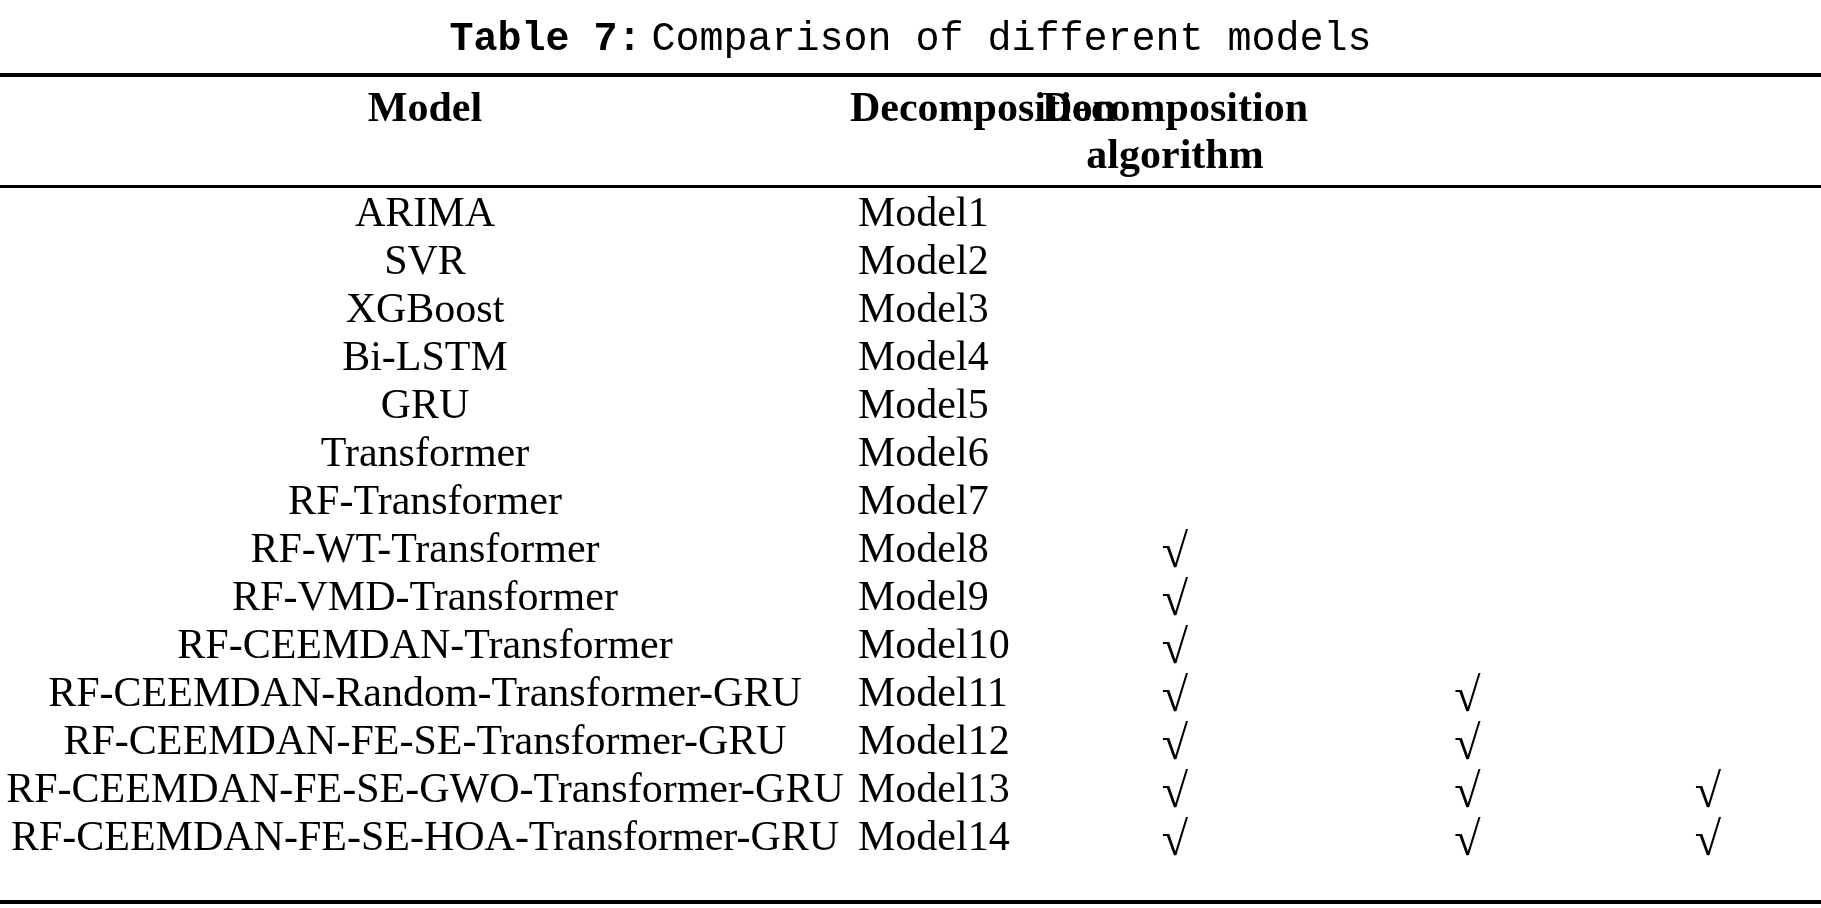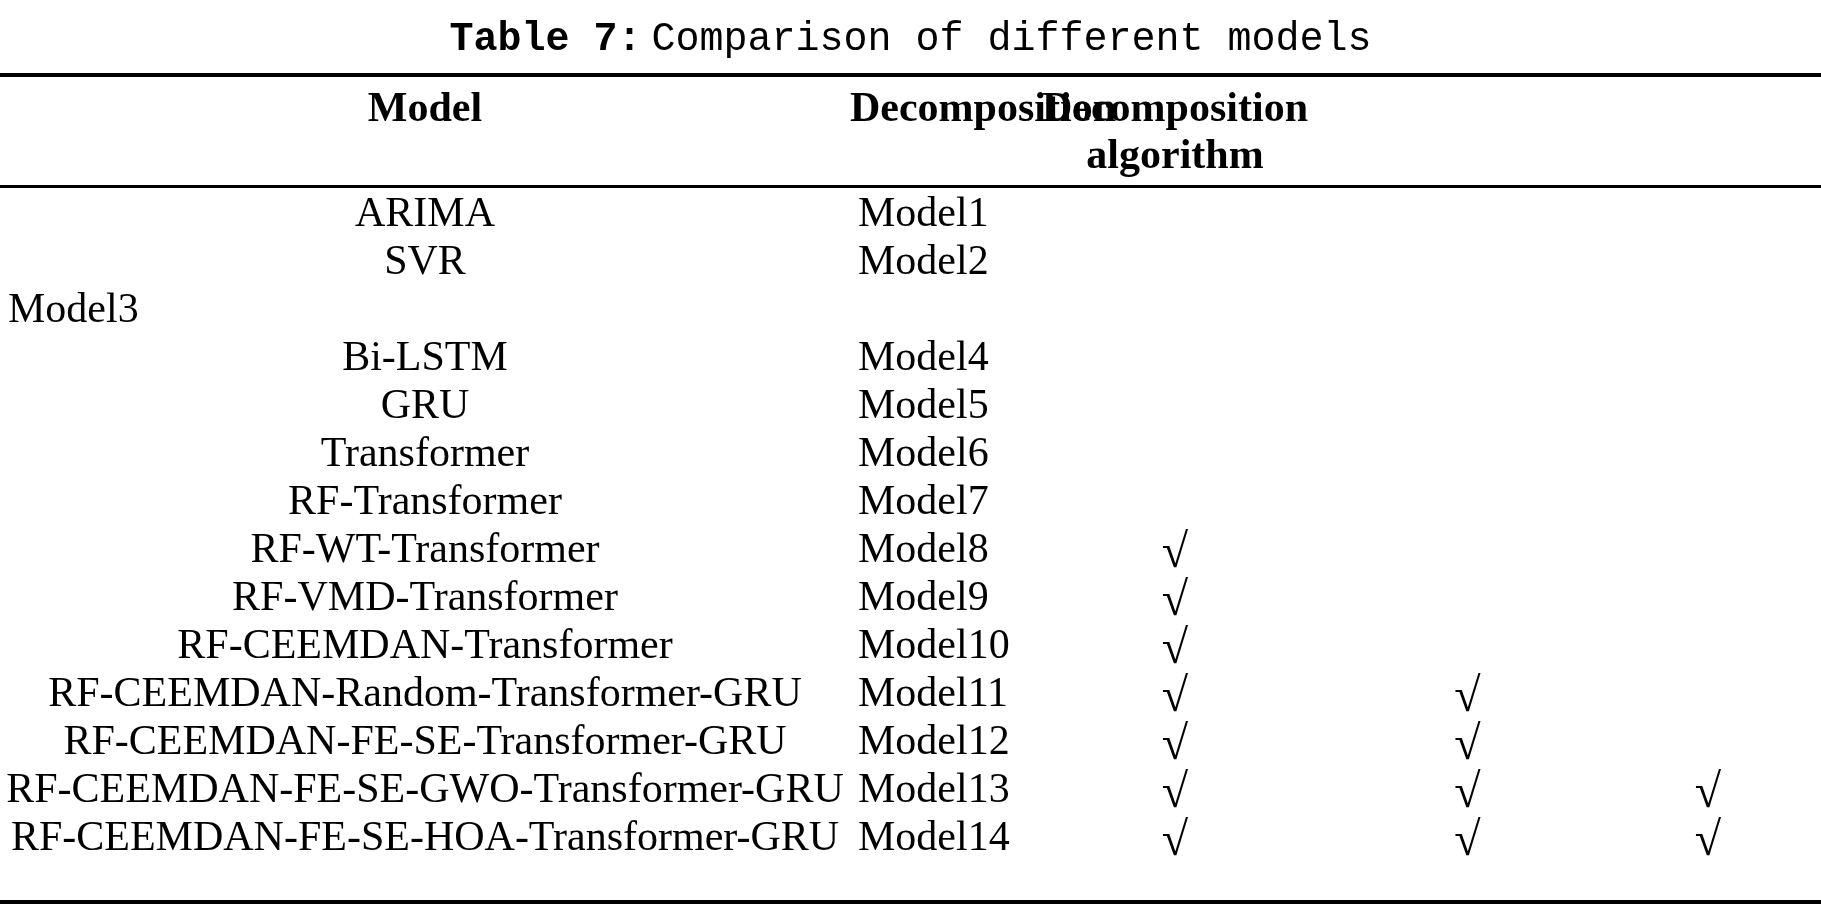--- a/index.html
+++ b/index.html
@@ -132,20 +132,21 @@
 
   <div class="trow cols">
     <div class="cell model-col">SVR</div>
     <div class="cell symbol-col">Model2</div>
     <div class="cell check-col"></div>
     <div class="cell check-col"></div>
     <div class="cell check-col"></div>
   </div>
 
   <div class="trow cols">
+    <div class="cell model-col">XGBoost</div>
     <div class="cell symbol-col">Model3</div>
     <div class="cell check-col"></div>
     <div class="cell check-col"></div>
     <div class="cell check-col"></div>
   </div>
 
   <div class="trow cols">
     <div class="cell model-col">Bi-LSTM</div>
     <div class="cell symbol-col">Model4</div>
     <div class="cell check-col"></div>

